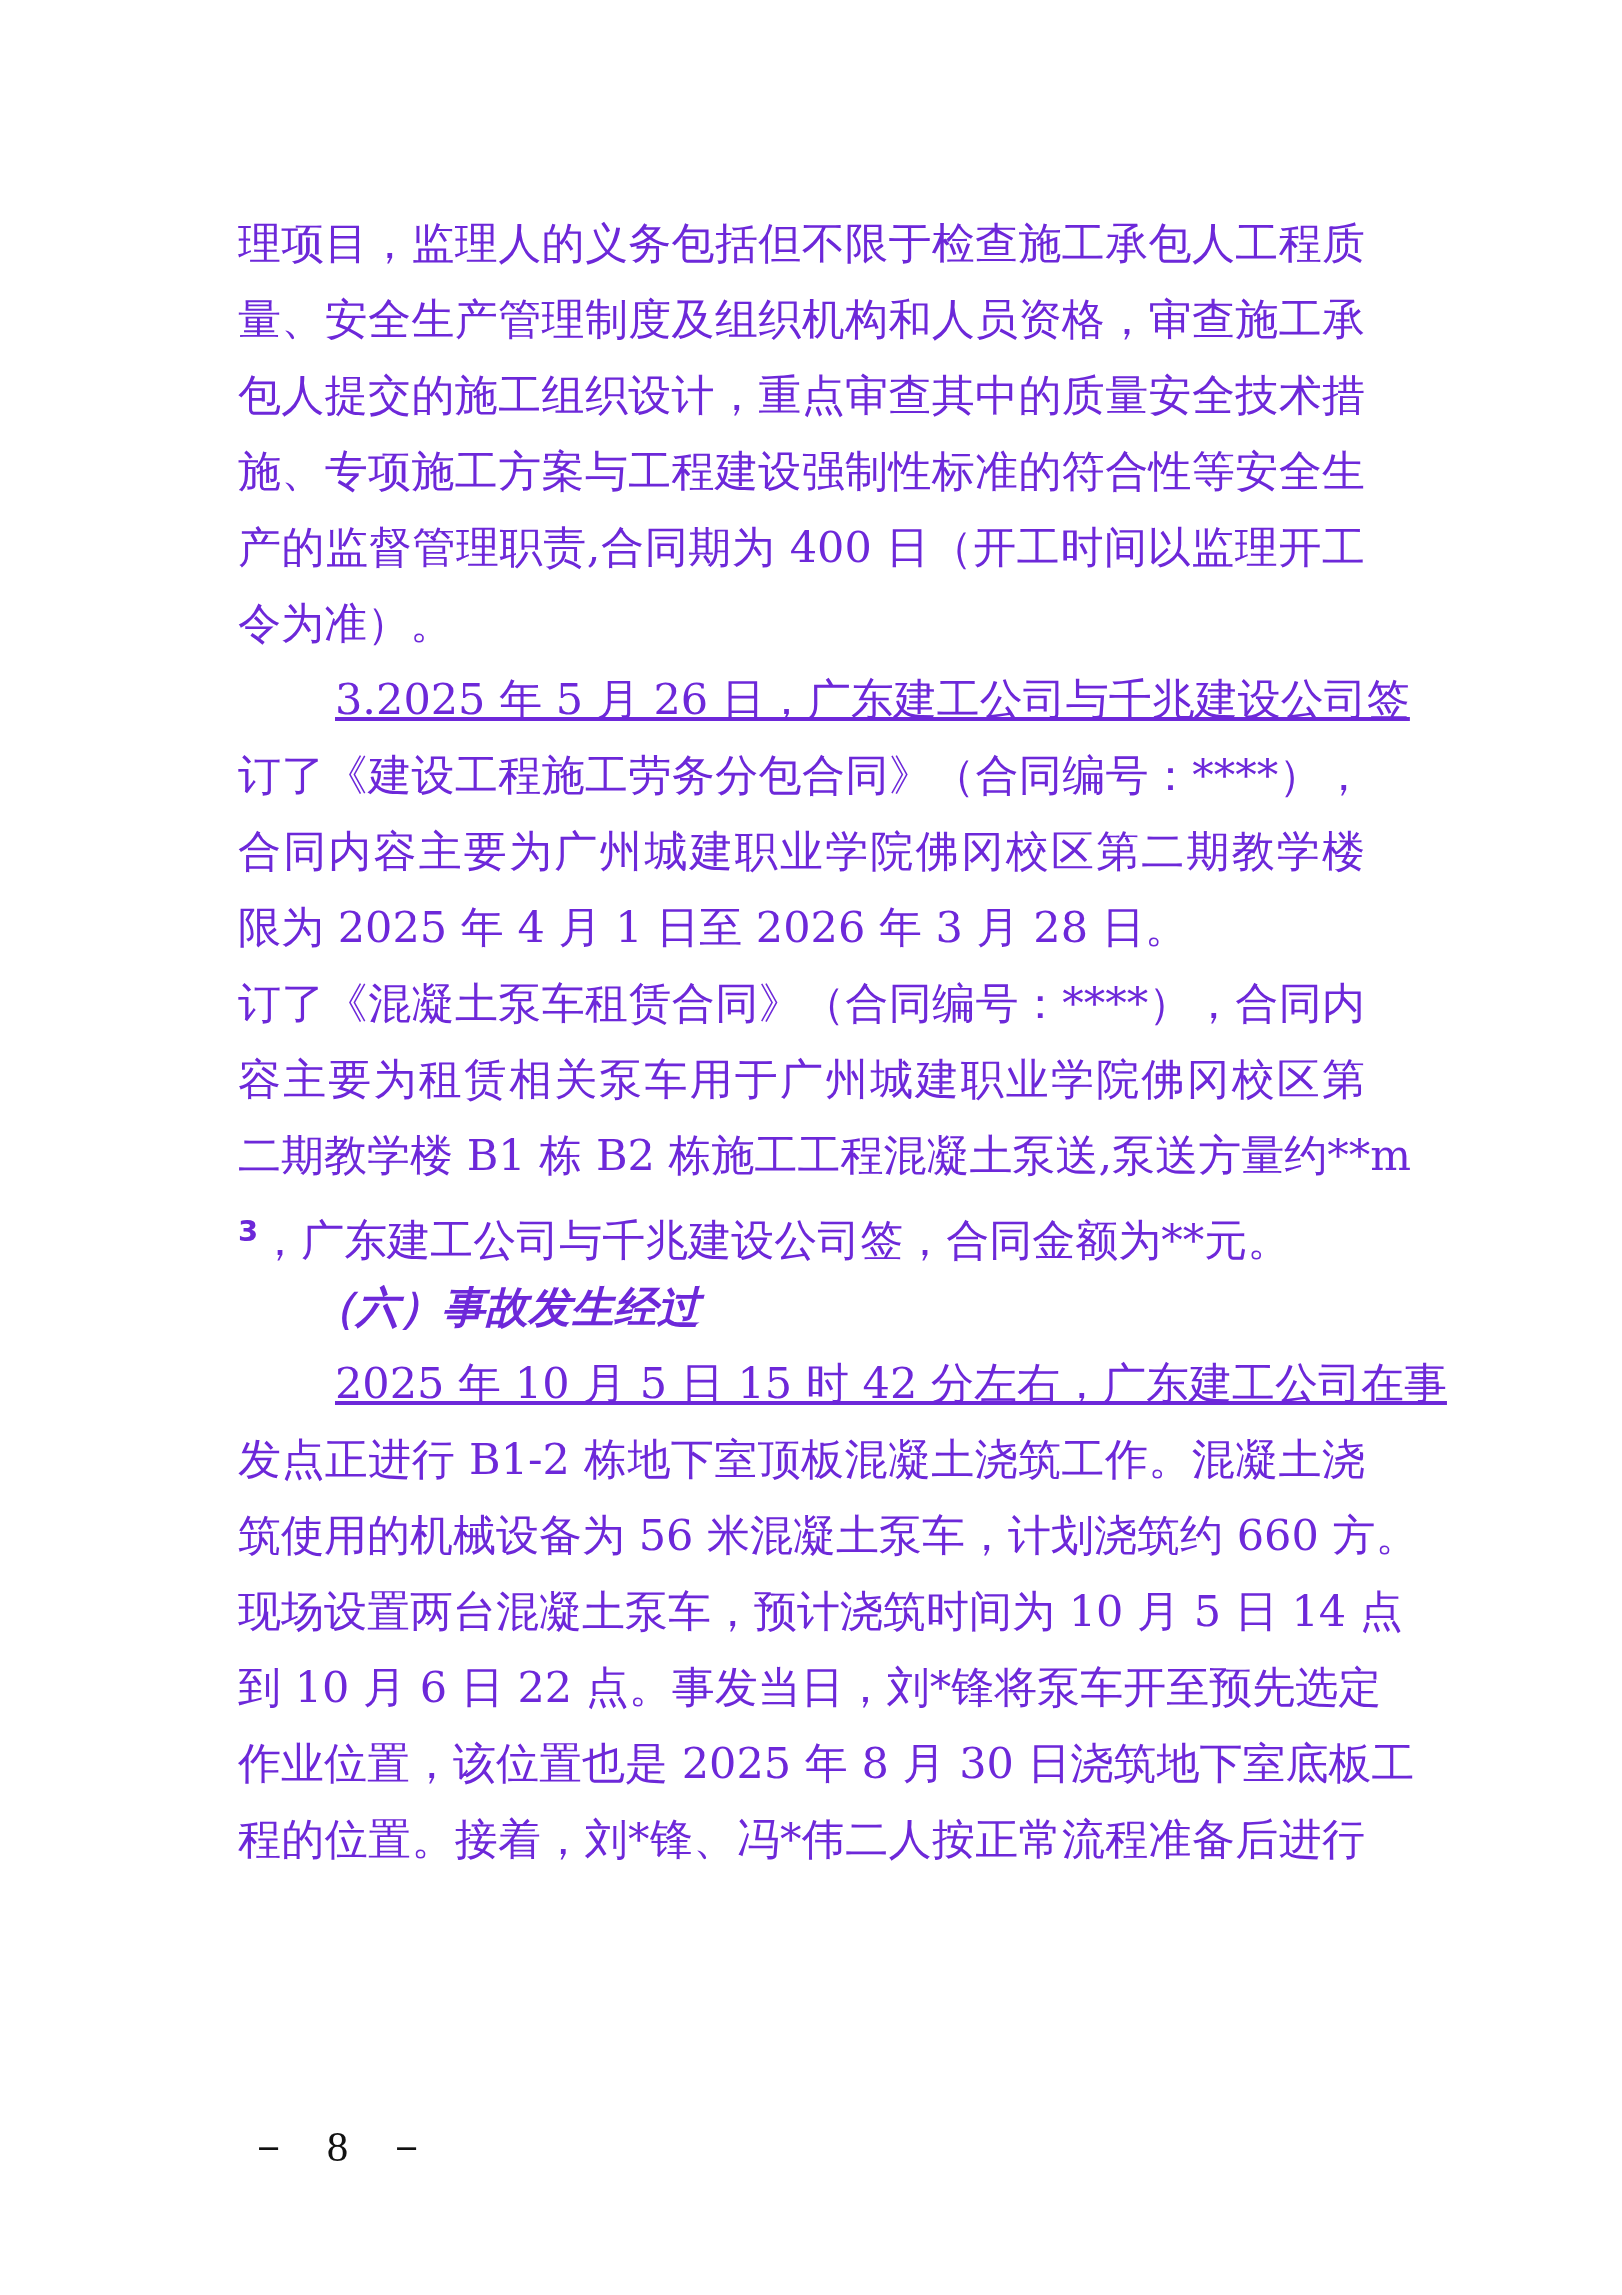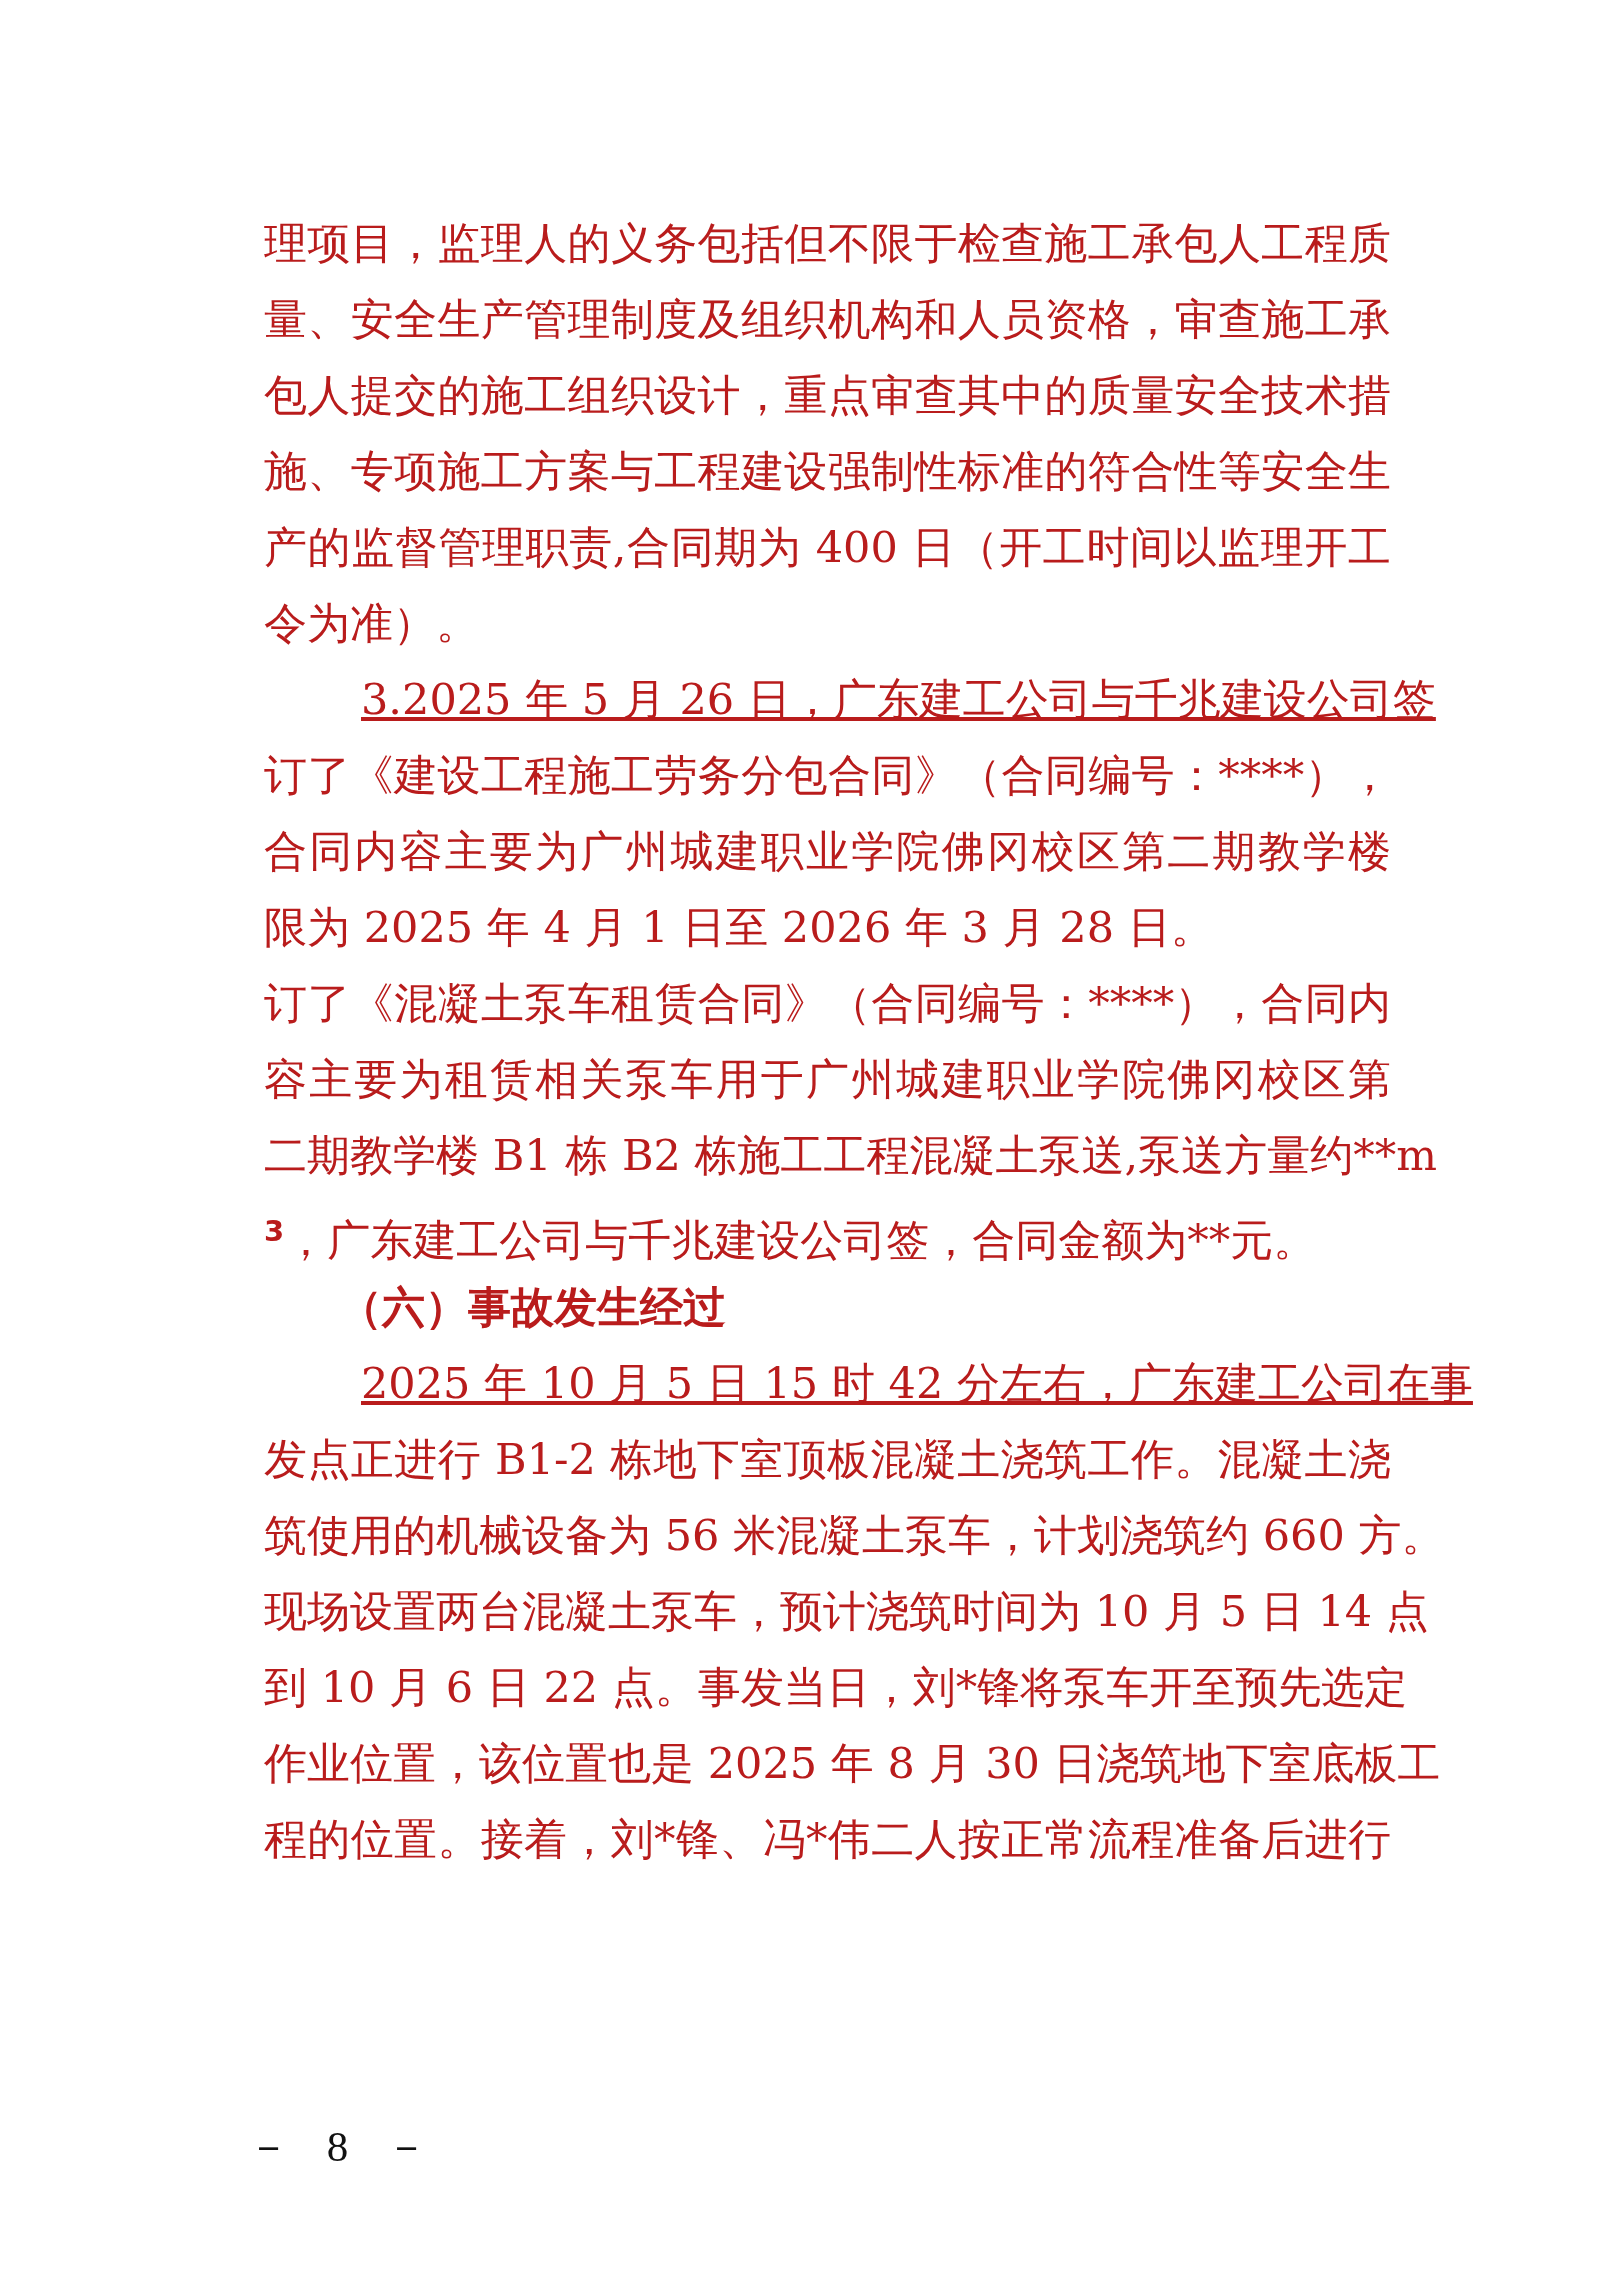--- a/index.html
+++ b/index.html
@@ -1,31 +1,31 @@
 <!DOCTYPE html>
 <html style="font-size:10.5px"><head>
 <meta charset="utf-8">
 <style>
   html, body { margin: 0; padding: 0; background: #ffffff; }
   body { width: 1623px; height: 2295px; position: relative; overflow: hidden; }
   .page { position: absolute; left: 0; top: 0; width: 1623px; height: 2295px; background: #ffffff; }
   .body-text {
-    position: absolute; left: 264px; top: 205px; width: 1127px;
+    position: absolute; left: 238px; top: 205px; width: 1127px;
     font-family: "DejaVu Serif", "Liberation Serif", serif;
-    font-size: 43px; color: #b91c1c;
+    font-size: 43px; color: #6d28d9;
   }
   .line {
     height: 76px; line-height: 76px; white-space: nowrap;
     text-align: justify; text-align-last: justify; overflow: visible;
   }
   .line.last { text-align-last: left; }
   .line.indent { padding-left: 97px; text-decoration: underline; }
   .line.heading {
     font-family: "DejaVu Sans", "Liberation Sans", sans-serif;
-    font-weight: bold; text-align-last: left; padding-left: 75px;
+    font-weight: bold; text-align-last: left; padding-left: 75px; font-style: italic;
   }
   .sup { font-family: "DejaVu Sans", "Liberation Sans", sans-serif; font-weight: bold; font-size: 29px; vertical-align: 14.4px; }
   .page-number {
     position: absolute; left: 247px; top: 2118px;
     font-family: "Liberation Serif", "DejaVu Serif", serif;
     font-size: 43px; color: #111111; letter-spacing: 13px; white-space: pre;
   }
 </style>
 </head>
 <body>

